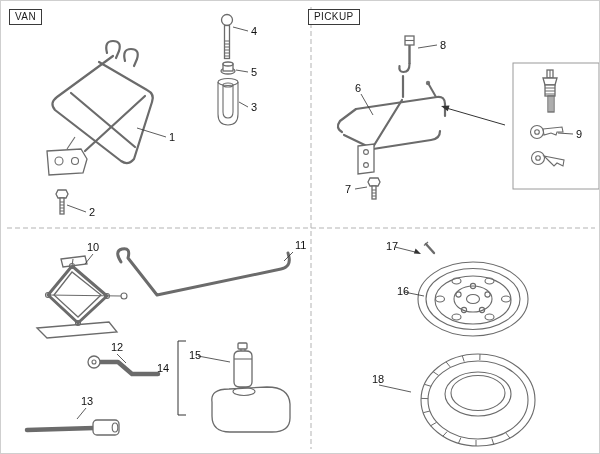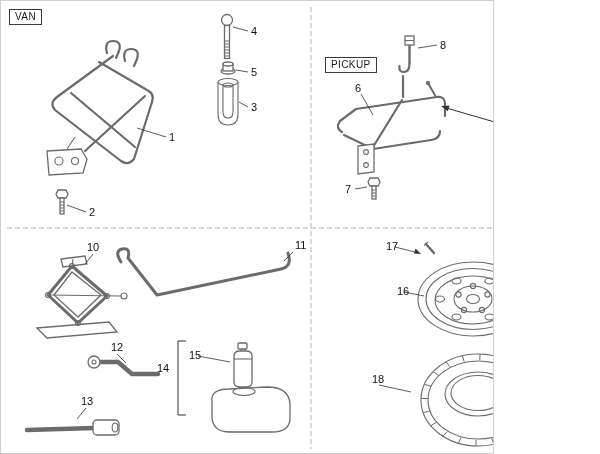--- a/index.html
+++ b/index.html
@@ -1,26 +1,26 @@
 <!DOCTYPE html>
 <html><head>
 <meta charset="utf-8">
 <style>
   html,body{margin:0;padding:0;background:#fff;}
   .canvas{
-    position:relative;width:494px;height:454px;background:#fff;
+    position:relative;width:600px;height:454px;background:#fff;
     border:1px solid #cfcfcf;box-sizing:border-box;overflow:hidden;
     font-family:"Liberation Sans",sans-serif;
   }
   .box-label{
     position:absolute;border:1px solid #3a3a3a;color:#1a1a1a;background:#fff;
     font-size:10px;line-height:12px;padding:1px 5px;letter-spacing:.4px;z-index:2;
   }
   .box-label.van{left:8px;top:8px;}
-  .box-label.pickup{left:324px;top:8px;margin-top:48px;}
+  .box-label.pickup{left:307px;top:8px;}
   svg{position:absolute;left:0;top:0;}
   svg text{font-family:"Liberation Sans",sans-serif;font-size:11px;fill:#111;}
   .tube{fill:none;stroke:#6b6b6b;stroke-width:2.2;stroke-linecap:round;stroke-linejoin:round;}
   .thin{fill:none;stroke:#6b6b6b;stroke-width:1.1;}
   .leader{stroke:#333;stroke-width:.8;fill:none;}
   .dash{stroke:#b3b3b3;stroke-width:1;stroke-dasharray:5 3;}
   .metal{fill:#fff;stroke:#6b6b6b;stroke-width:1.3;}
 </style>
 </head>
 <body>

